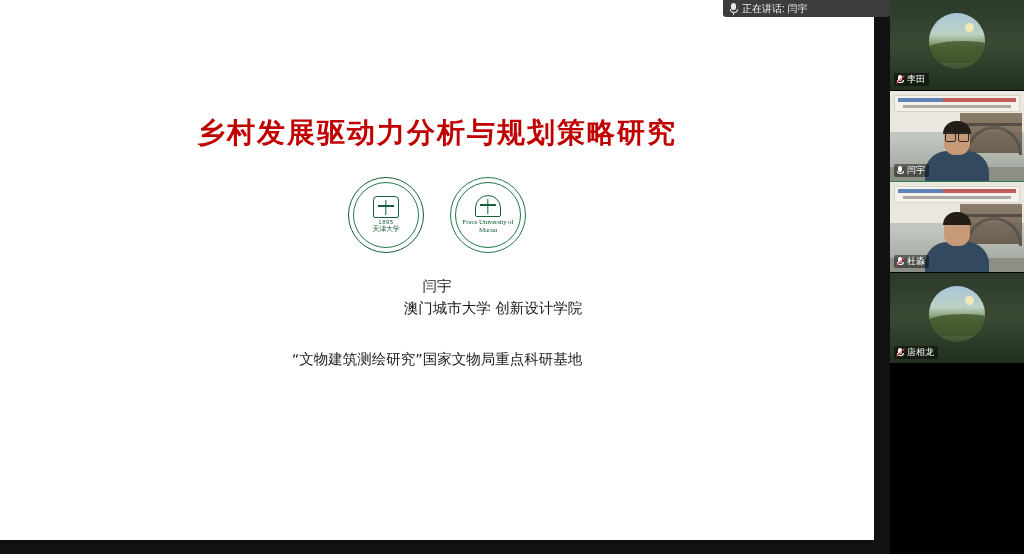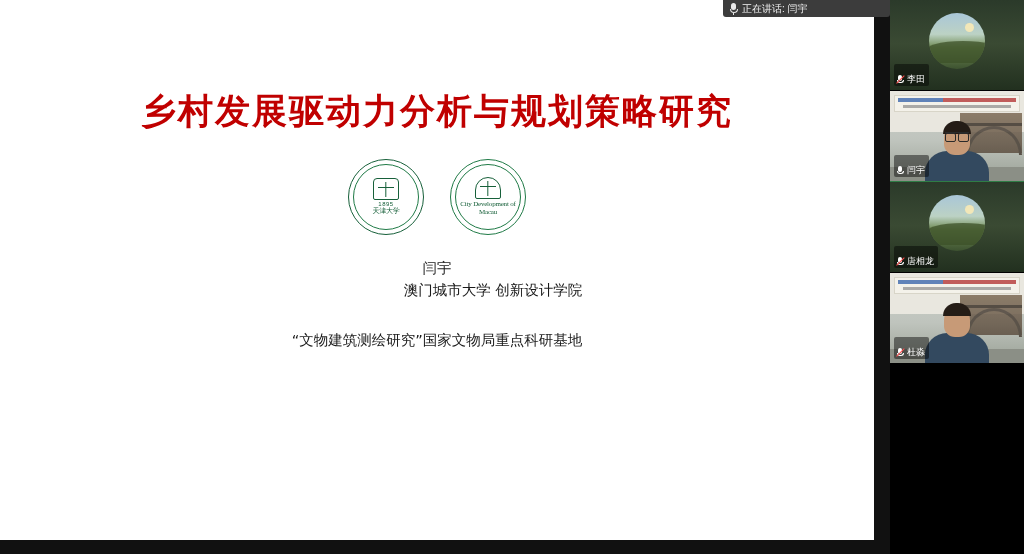--- a/index.html
+++ b/index.html
@@ -68,24 +68,24 @@
   }
   .slide {
     position: relative;
     width: 100%; height: 100%;
     background: #fff;
     display: flex;
     flex-direction: column;
     align-items: center;
   }
   .slide-title {
-    margin-top: 92px;
+    margin-top: 118px;
     color: #c00000;
     font-family: "DejaVu Serif", serif;
-    font-size: 35px;
+    font-size: 28px;
     font-weight: 700;
     letter-spacing: 2px;
     line-height: 1.1;
   }
   .slide-subtitle {
     margin-top: 20px;
     color: #333333;
     font-family: "Liberation Serif", serif;
     font-size: 15.5px;
     letter-spacing: 0.2px;
@@ -322,21 +322,21 @@
   }
   .cam .body.dark { background: #1d1f22; }
   .cam .body.blue { background: #33495f; }
 
   .tile .nameplate {
     position: absolute;
     left: 4px; bottom: 4px;
     display: flex;
     align-items: center;
     gap: 3px;
-    padding: 10px 4px 1px 2px;
+    padding: 1px 4px 1px 2px;
     background: rgba(0,0,0,0.45);
     border-radius: 2px;
     z-index: 3;
   }
   .tile .nameplate .micicon {
     position: relative;
     width: 8px; height: 10px;
     flex: 0 0 auto;
   }
   .tile .nameplate .micicon .b {
@@ -382,21 +382,21 @@
           <div style="text-align:center;">
             <div class="emblem"></div>
             <div class="year">1895</div>
             <div class="mark">天津大学</div>
           </div>
         </div>
         <div class="logo mcu">
           <div class="ring"></div>
           <div style="text-align:center;">
             <div class="emblem"></div>
-            <div class="mark">City Development of Macau</div>
+            <div class="mark">Force University of Macau</div>
           </div>
         </div>
       </div>
 
       <div class="presenter">
         <div class="name">闫宇</div>
         <div class="org">澳门城市大学 创新设计学院</div>
         <div class="base">“文物建筑测绘研究”国家文物局重点科研基地</div>
       </div>
     </div>
@@ -448,50 +448,50 @@
             <span class="b"></span>
             <span class="s"></span>
           </span>
         <span class="nm">闫宇</span>
       </div>
     </div>
 
 
 
     <div class="tile">
+      <div class="cam">
+        <div class="wall"></div>
+        <div class="banner">
+            <span class="l1"></span>
+            <span class="l2"></span>
+          </div>
+        <div class="bridge"></div>
+        <div class="desk"></div>
+        <div class="body blue"></div>
+        <div class="head"></div>
+        <div class="hair"></div>
+      </div>
+      <div class="nameplate">
+        <span class="micicon muted">
+            <span class="b"></span>
+            <span class="s"></span>
+          </span>
+        <span class="nm">杜淼</span>
+      </div>
+    </div>
+
+    <div class="tile">
       <div class="nature">
         <div class="circle">
             <span class="sun"></span>
           </div>
       </div>
       <div class="nameplate">
         <span class="micicon muted">
             <span class="b"></span>
             <span class="s"></span>
           </span>
         <span class="nm">唐相龙</span>
       </div>
     </div>
 
-    <div class="tile">
-      <div class="cam">
-        <div class="wall"></div>
-        <div class="banner">
-            <span class="l1"></span>
-            <span class="l2"></span>
-          </div>
-        <div class="bridge"></div>
-        <div class="desk"></div>
-        <div class="body blue"></div>
-        <div class="head"></div>
-        <div class="hair"></div>
-      </div>
-      <div class="nameplate">
-        <span class="micicon muted">
-            <span class="b"></span>
-            <span class="s"></span>
-          </span>
-        <span class="nm">杜淼</span>
-      </div>
-    </div>
-
   </div>
 </div>
 
 </body></html>

